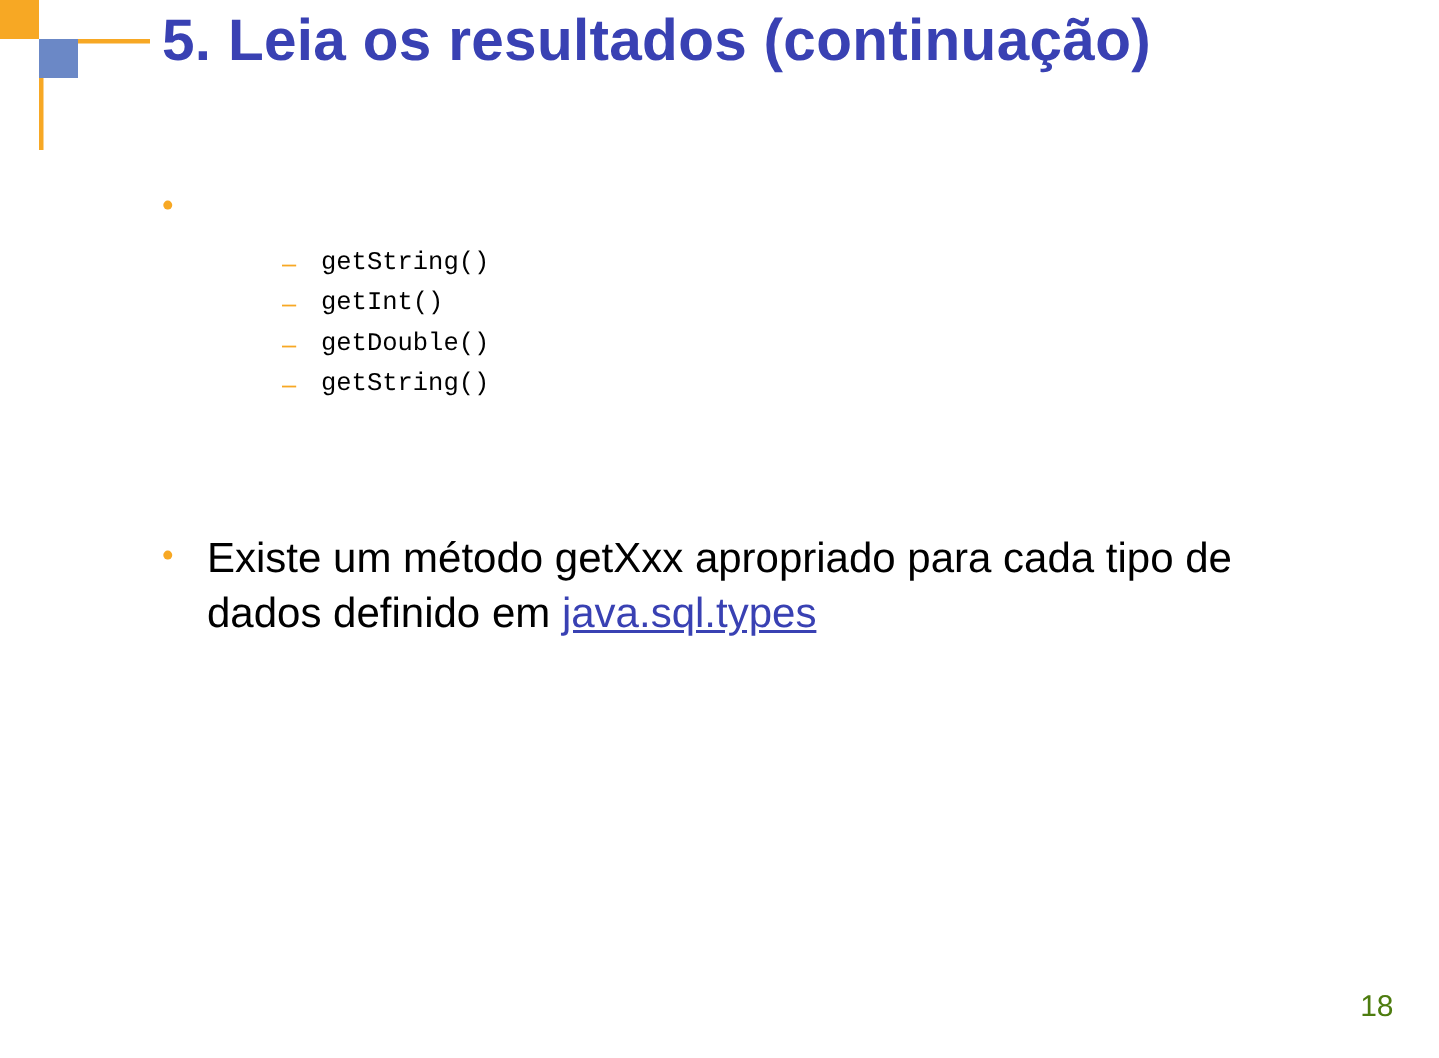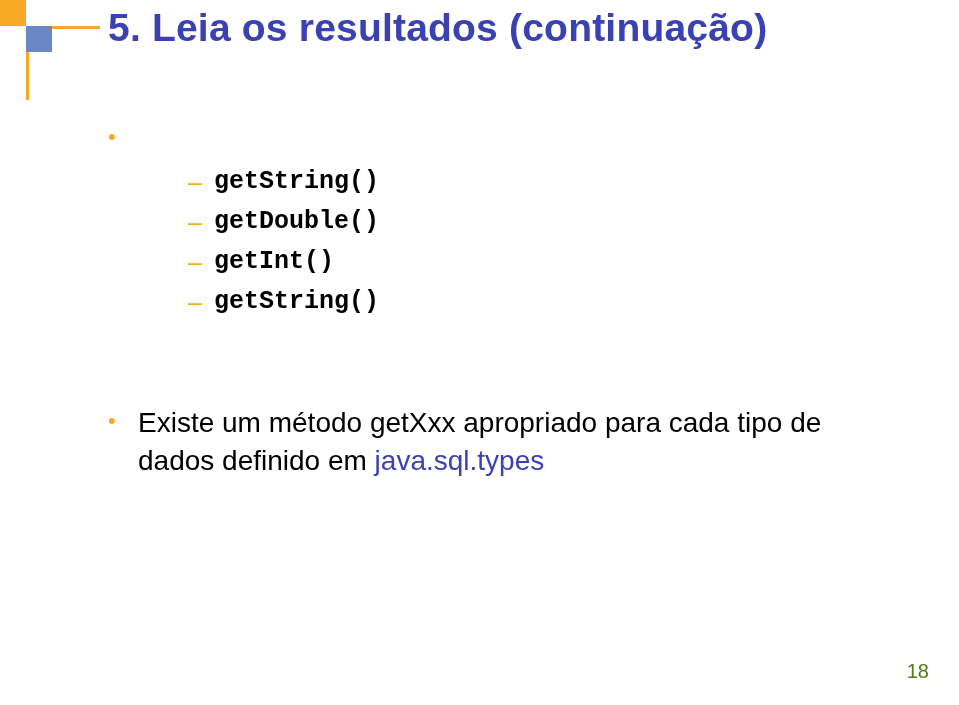--- a/index.html
+++ b/index.html
@@ -72,42 +72,43 @@
     position: absolute;
     left: 0;
     top: 2px;
     color: #f7a824;
     font-size: 22px;
   }
   .sublist {
     margin-top: 4px;
     margin-left: 50px;
     font-family: "Courier New", Courier, monospace;
-    font-weight: bold;
-    font-size: 25px;
+    font-weight: normal;
+    font-size: 17px;
     line-height: 1.6;
   }
   .subitem {
     position: relative;
     padding-left: 26px;
   }
   .subitem::before {
     content: "–";
     position: absolute;
     left: 0;
     top: 0;
     color: #f7a824;
     font-family: Verdana, sans-serif;
     font-weight: normal;
   }
   .second-block {
     margin-top: 82px;
   }
   .link-text {
     color: #3941b3;
+    text-decoration: underline;
   }
   .page-number {
     position: absolute;
     bottom: 22px;
     right: 30px;
     font-size: 20px;
     color: #4d7c0f;
   }
 </style>
 </head>
@@ -119,22 +120,22 @@
 <div class="dec-vline"></div>
 
 <div class="slide-title">5. Leia os resultados (continuação)</div>
 
 <div class="content">
 
   <div class="bullet-l1">
     <br>
     <div class="sublist">
       <div class="subitem">getString()</div>
+      <div class="subitem">getInt()</div>
       <div class="subitem">getDouble()</div>
-      <div class="subitem">getInt()</div>
       <div class="subitem">getString()</div>
     </div>
   </div>
 
   <div class="bullet-l1 second-block">
     <span>Existe um método getXxx apropriado para cada tipo de dados definido em </span><span class="link-text">java.sql.types</span>
   </div>
 
 </div>
 

